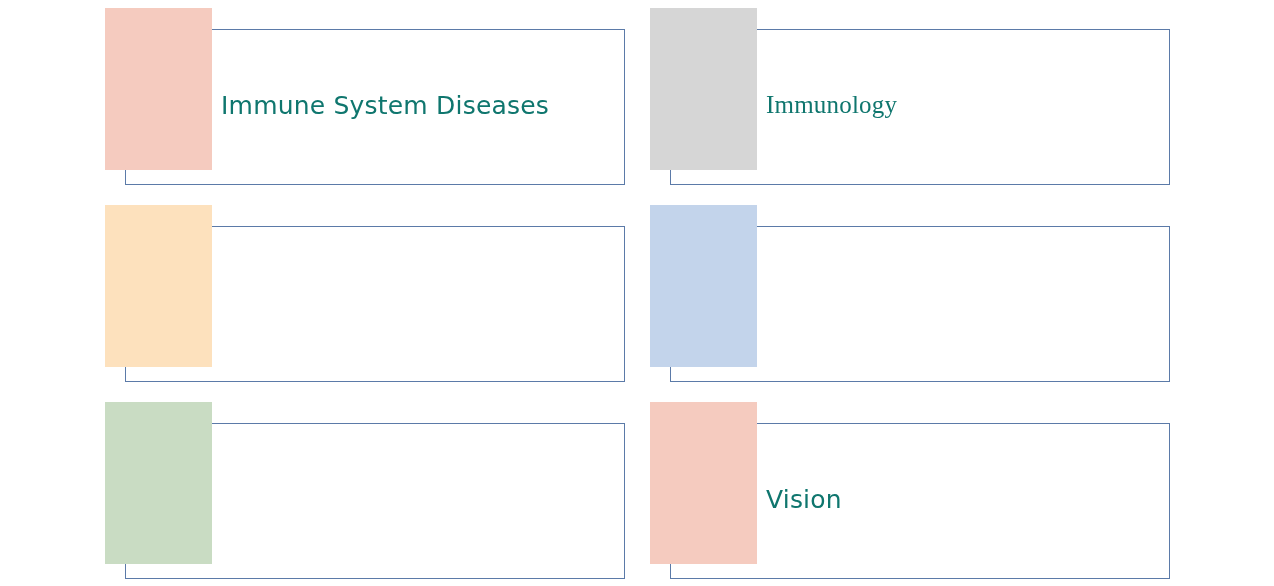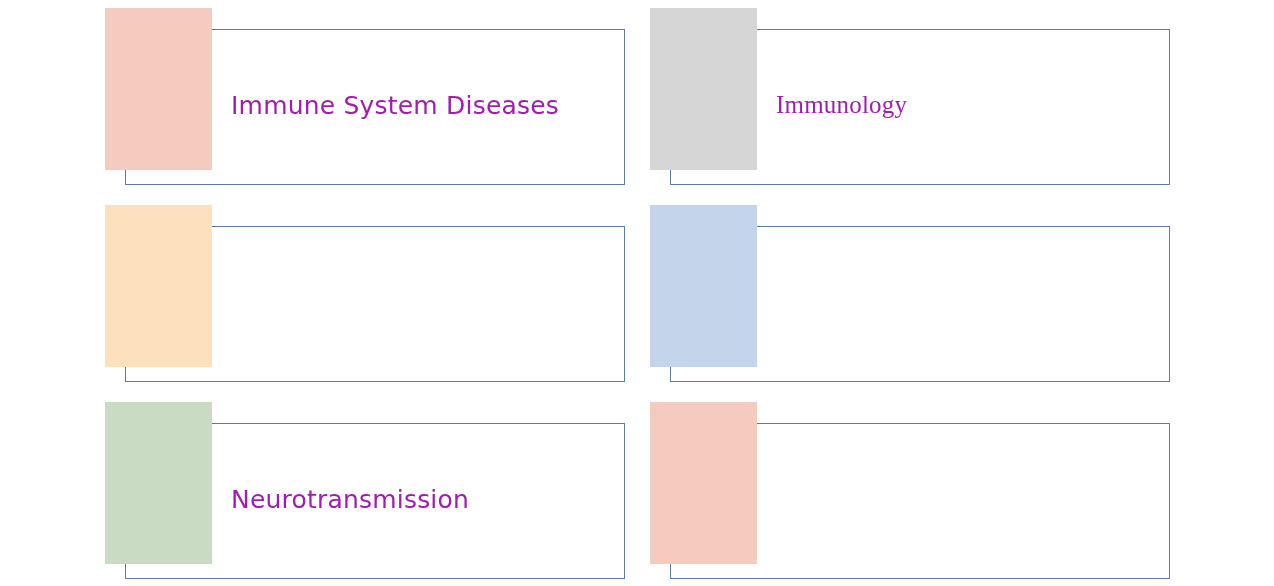--- a/index.html
+++ b/index.html
@@ -1,20 +1,20 @@
 <!DOCTYPE html>
 <html><head>
 <meta charset="utf-8">
 <style>
   html,body{margin:0;padding:0;background:#fff;}
   body{width:1274px;height:586px;position:relative;overflow:hidden;font-family:"DejaVu Sans","Liberation Sans",sans-serif;}
   .card{position:absolute;width:521px;height:178px;}
   .frame{position:absolute;left:20px;top:21px;width:500px;height:156px;border:1px solid #5b7aa8;box-sizing:border-box;background:#fff;}
   .block{position:absolute;left:0;top:0;width:107px;height:162px;}
-  .label{position:absolute;left:126px;top:0;height:178px;display:flex;align-items:center;font-size:25px;color:#a21caf;white-space:nowrap;letter-spacing:0.2px;padding-top:16px;box-sizing:border-box;text-align:right;}
+  .label{position:absolute;left:116px;top:0;height:178px;display:flex;align-items:center;font-size:25px;color:#0f766e;white-space:nowrap;letter-spacing:0.2px;padding-top:16px;box-sizing:border-box;text-align:right;}
 </style>
 </head>
 <body>
 
 <div>
   <div class="card" style="left:105px;top:8px;">
     <div class="frame"></div>
     <div class="block" style="background:#f5cbbf"></div>
     <div class="label">Immune System Diseases</div>
   </div>
@@ -29,19 +29,19 @@
     <div class="block" style="background:#fde1bd"></div>
   </div>
   <div class="card" style="left:650px;top:205px;">
     <div class="frame"></div>
     <div class="block" style="background:#c3d4eb"></div>
   </div>
 
   <div class="card" style="left:105px;top:402px;">
     <div class="frame"></div>
     <div class="block" style="background:#c9dcc3"></div>
-    <div class="label">Neurotransmission</div>
   </div>
   <div class="card" style="left:650px;top:402px;">
     <div class="frame"></div>
     <div class="block" style="background:#f5cbbf"></div>
+    <div class="label">Vision</div>
   </div>
 </div>
 
 </body></html>

